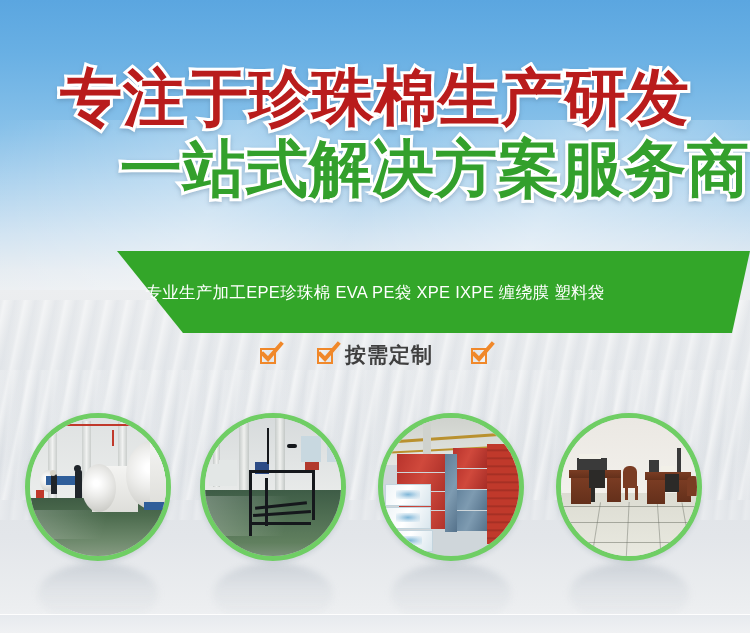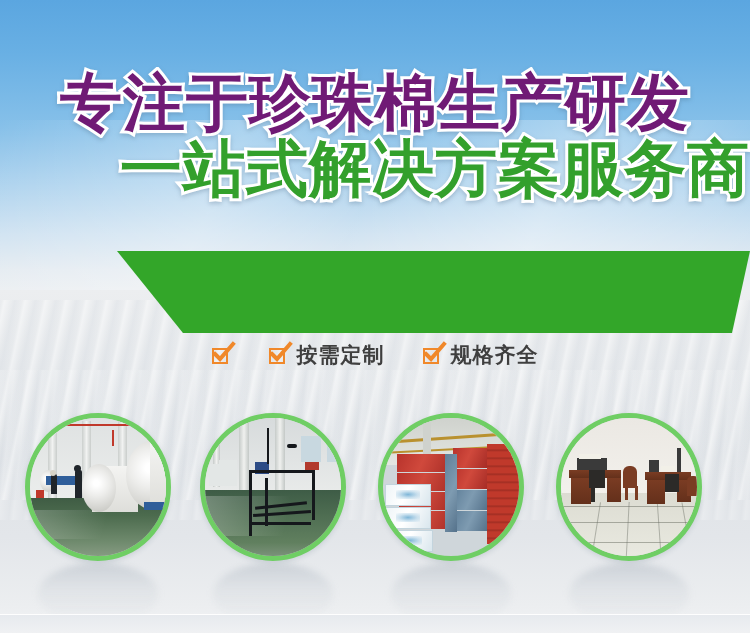--- a/index.html
+++ b/index.html
@@ -82,21 +82,21 @@
   }
   .hl-line {
     font-size:62px;
     font-weight:bold;
     letter-spacing:1px;
     white-space:nowrap;
     -webkit-text-stroke:6px #ffffff;
     paint-order:stroke fill;
     filter:drop-shadow(0 2px 2px rgba(60,90,120,.28));
   }
-  .hl-orange { color:#701a75; }
+  .hl-orange { color:#b91c1c;font-family:Liberation Mono, monospace; }
   .hl-green  { color:#33a02c; margin-top:4px;text-align:right; }
 
   
   .green-band {
     position:absolute; left:0; top:251px; width:750px; height:82px;
     background:#33a629;
     clip-path:polygon(15.6% 0%, 100% 0%, 97.6% 100%, 24.4% 100%);
     box-shadow:0 2px 5px rgba(90,110,130,.25);
   }
   .band-text {
@@ -225,20 +225,21 @@
   <div class="ground-streaks"></div>
   <div class="ground-streaks2"></div>
 
   <div class="headline">
     <div class="hl-line hl-orange">专注于珍珠棉生产研发</div>
     <div class="hl-line hl-green">一站式解决方案服务商</div>
   </div>
 
   <div class="green-band"></div>
   <div class="band-text">
+    <div>专业生产加工EPE珍珠棉  EVA   PE袋  XPE  IXPE  缠绕膜 塑料袋</div>
   </div>
 
   <div class="features">
 
     <div class="feature">
       <span class="chk">
         <span class="box"></span>
         <svg width="22" height="22" viewBox="0 0 22 22">
           <path d="M2 11 L7 16 L20 1" fill="none" stroke="#f0882a" stroke-width="4" stroke-linecap="square"></path>
         </svg>
@@ -256,21 +257,20 @@
     </div>
 
 
     <div class="feature">
       <span class="chk">
         <span class="box"></span>
         <svg width="22" height="22" viewBox="0 0 22 22">
           <path d="M2 11 L7 16 L20 1" fill="none" stroke="#f0882a" stroke-width="4" stroke-linecap="square"></path>
         </svg>
       </span>
-      <span class="feature-label">规格齐全</span>
     </div>
 
   </div>
 
   <div class="photos">
 
     <div class="photo-wrap" style="left:25px;">
       <div class="reflection"></div>
       <div class="photo">
         <div class="scene">

